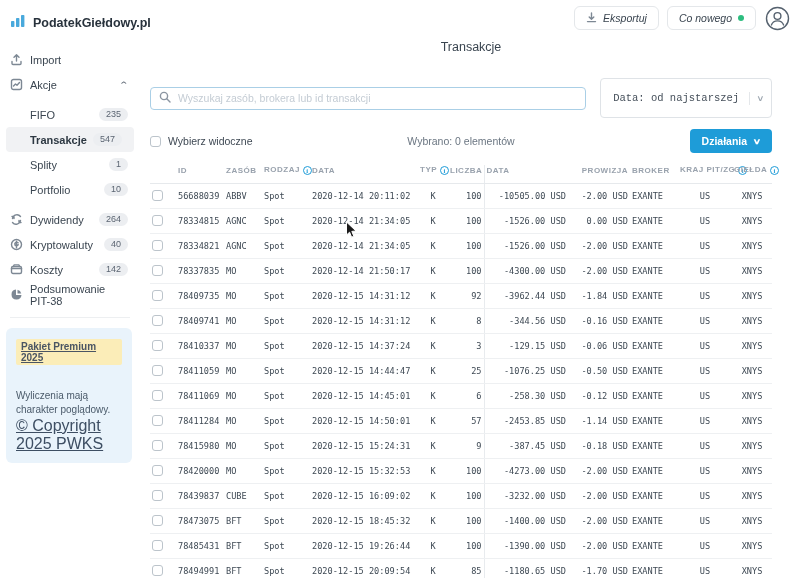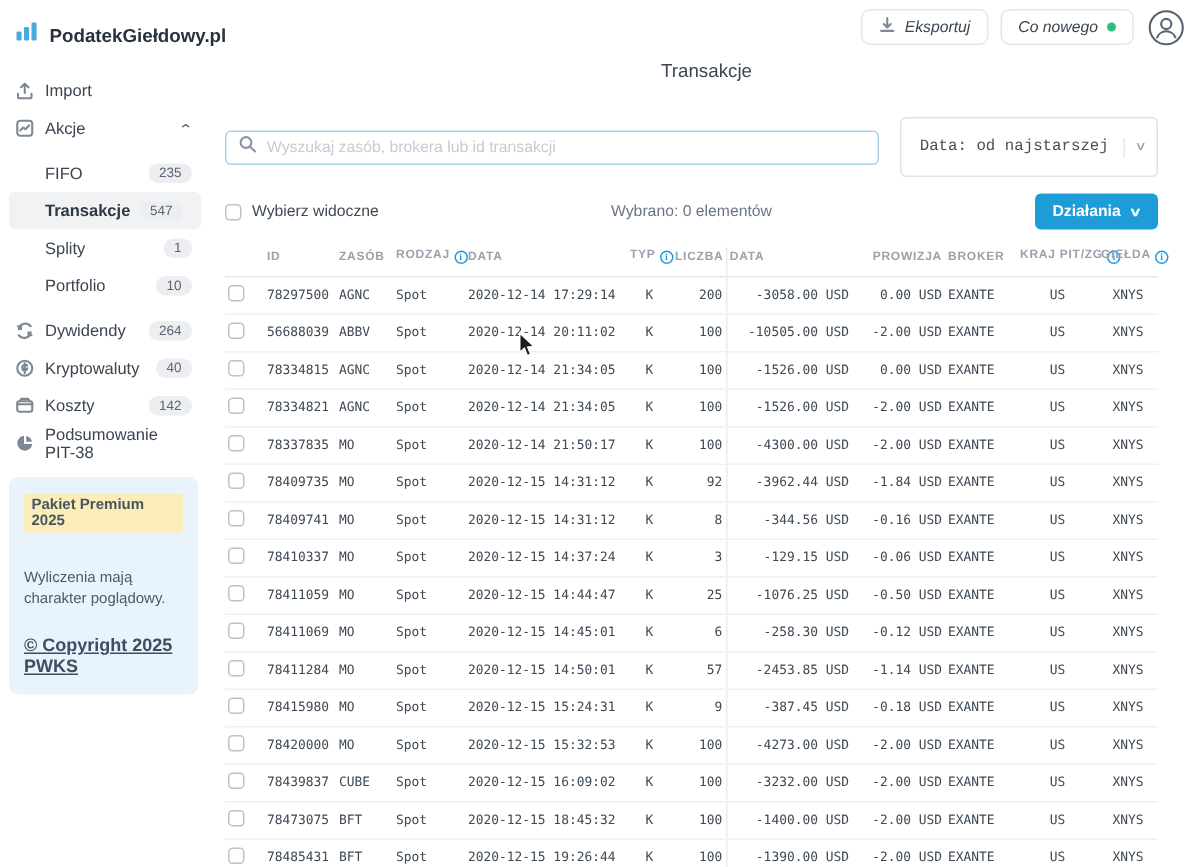--- a/index.html
+++ b/index.html
@@ -18,24 +18,24 @@
   .nav-item.selected { background:#f1f2f4; border-radius:4px; margin:0 6px; padding-left:24px; }
   .nav-item.selected .nlabel { font-weight:bold; color:#2d3842; }
   .badge { margin-left:auto; background:#eceef1; color:#5b6572; font-size:9px;
     padding:2px 7px; border-radius:9px; line-height:1; }
   .chev-up { margin-left:auto; font-size:9px; color:#5b6572; transform:scaleX(1.4); }
   .nav-gap { height:5px; }
   .nav-divider { height:1px; background:#edeff1; margin:10px 10px 9px 10px; }
   .side-footer { position:absolute; left:6px; right:8px; bottom:8px; background:#e9f3fb;
     border-radius:6px; padding:11px 10px 10px 10px; }
   .premium-tag { display:inline-block; background:#fbedb8; color:#4a5563; font-size:10px;
-    font-weight:bold; padding:2px 5px; border-radius:2px; }
+    font-weight:bold; padding:2px 5px; border-radius:2px;text-decoration:underline; }
   .side-note { font-size:10px; color:#4a5a6a; line-height:1.4; margin-top:24px; }
-  .side-copy { display:inline-block; font-size:12px; color:#3d4e63; margin-top:16px;
-    text-decoration:underline; font-weight:bold; }
+  .side-copy { display:inline-block; font-size:16px; color:#3d4e63; margin-top:0;
+    text-decoration:underline; font-weight:normal; }
 
   
   .main { position:relative; flex:1; height:578px; }
   .top-actions { position:absolute; top:5px; right:12px; display:flex; gap:8px; align-items:center; }
   .hbtn { display:flex; align-items:center; gap:6px; background:#fff; border:1px solid #e4e7ea;
     border-radius:6px; padding:5px 11px; font-size:10.5px; color:#3a4550; cursor:pointer; height:24px;font-style:italic; }
   .green-dot { width:6px; height:6px; border-radius:50%; background:#2dbd7f; }
   .avatar { width:26px; height:26px; display:flex; align-items:center; justify-content:center; cursor:pointer; }
 
   .page-title { text-align:center; margin-top:40px; font-size:12.5px; color:#3a4550; }
@@ -296,34 +296,20 @@
             <th class="b-left"><span class="thlab">DATA</span></th>
             <th class="al-r"><span class="thlab">PROWIZJA</span></th>
             <th><span class="thlab">BROKER</span></th>
             <th class="al-c"><span class="thlab">KRAJ PIT/ZG</span><span class="info-i">i</span></th>
             <th class="al-c"><span class="thlab">GIEŁDA</span><span class="info-i">i</span></th>
           </tr>
         </thead>
         <tbody>
             <tr>
             <td><span class="cb"></span></td>
-            <td>78297500</td>
-            <td>AGNC</td>
-            <td>Spot</td>
-            <td>2020-12-14 17:29:14</td>
-            <td class="al-c">K</td>
-            <td class="al-r">200</td>
-            <td class="al-r b-left">-3058.00 USD</td>
-            <td class="al-r">0.00 USD</td>
-            <td>EXANTE</td>
-            <td class="al-c">US</td>
-            <td class="al-c">XNYS</td>
-          </tr>
-            <tr>
-            <td><span class="cb"></span></td>
             <td>56688039</td>
             <td>ABBV</td>
             <td>Spot</td>
             <td>2020-12-14 20:11:02</td>
             <td class="al-c">K</td>
             <td class="al-r">100</td>
             <td class="al-r b-left">-10505.00 USD</td>
             <td class="al-r">-2.00 USD</td>
             <td>EXANTE</td>
             <td class="al-c">US</td>

